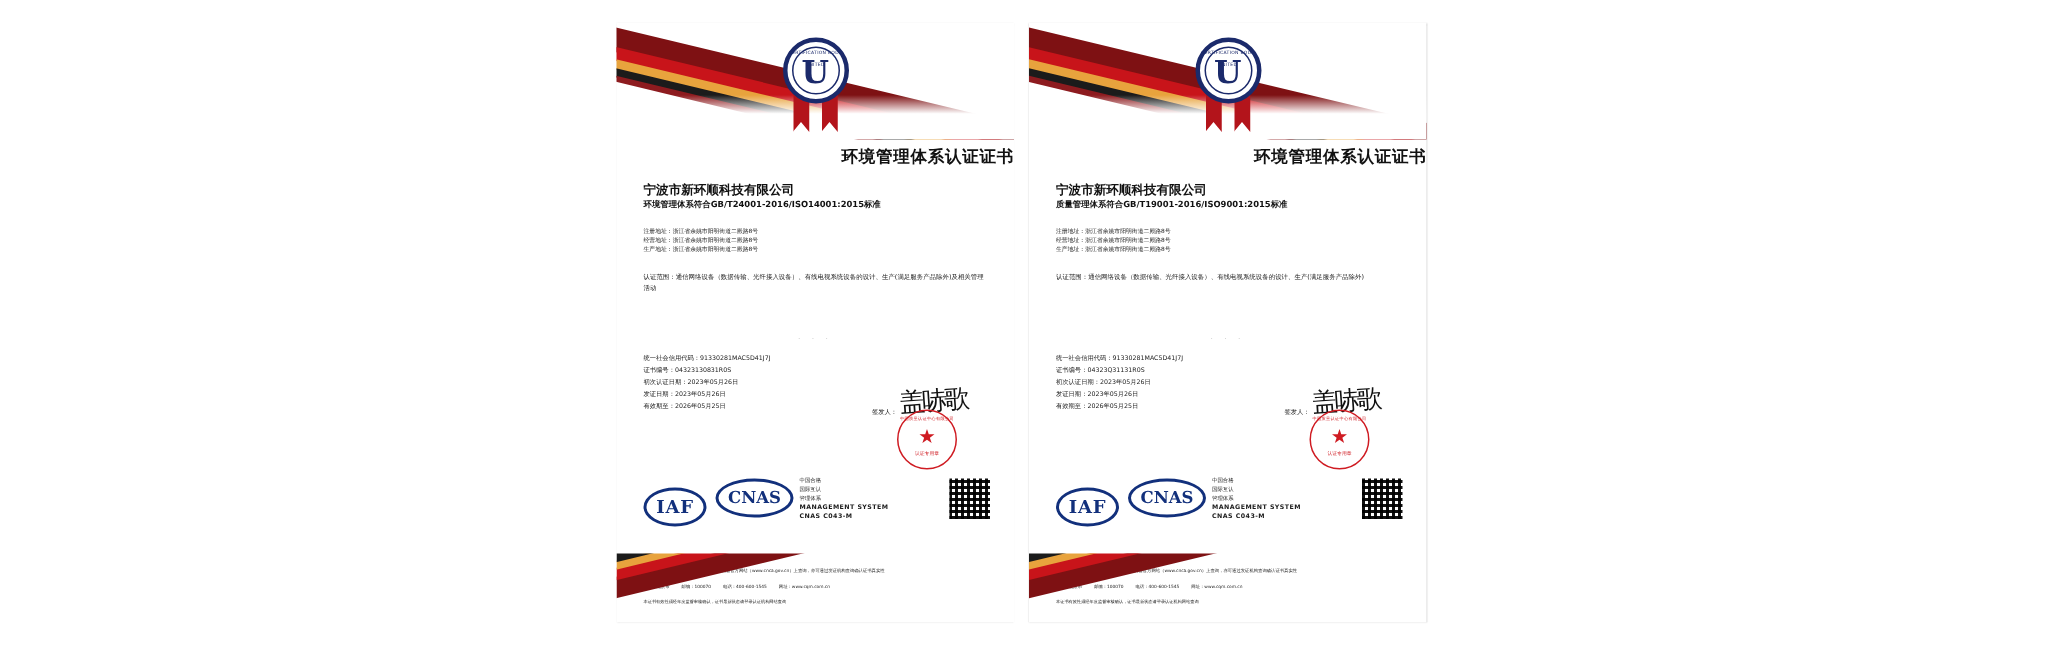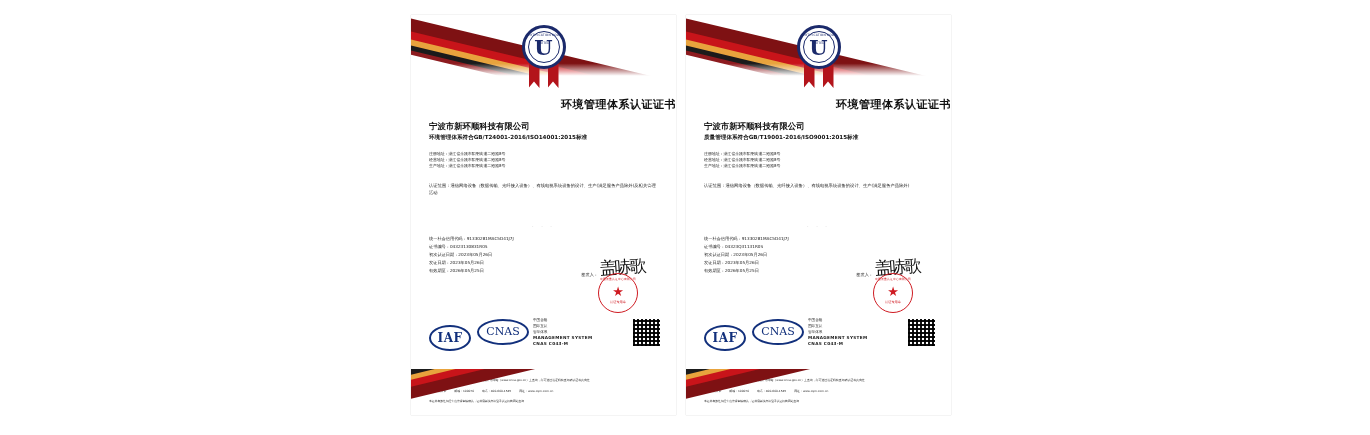--- a/index.html
+++ b/index.html
@@ -268,21 +268,21 @@
   .cnas {
     position: absolute;
     left: 48px; top: 4px;
     width: 52px; height: 26px;
     border-radius: 50%;
     background: #ffffff;
     border: 2px solid #12307c;
     box-sizing: border-box;
     color: #12307c;
     font-family: "DejaVu Serif", "Liberation Serif", serif;
-    font-weight: normal;
+    font-weight: bold;
     font-size: 11px;
     text-align: center;
     line-height: 22px;
   }
   .cnas-text {
     position: absolute;
     left: 104px; top: 2px;
     font-size: 3.6px;
     line-height: 6px;
     color: #1a1a1a;

